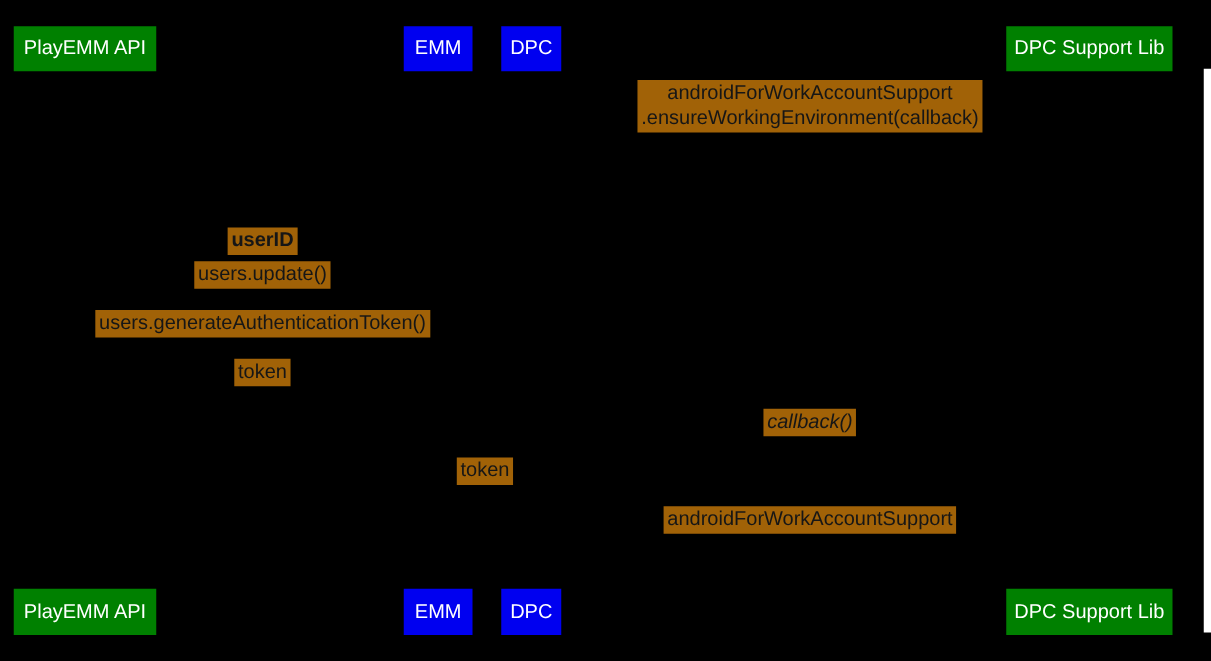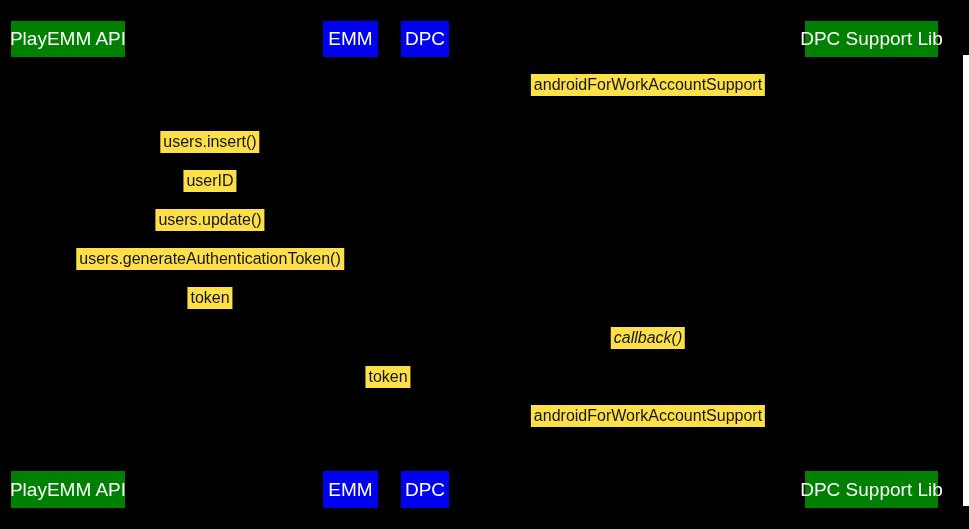--- a/index.html
+++ b/index.html
@@ -2,25 +2,25 @@
 <html><head>
 <meta charset="utf-8">
 <style>
   html,body{margin:0;padding:0;background:#000;}
   .stage{
     position:relative;width:969px;height:529px;background:#000;
     overflow:hidden;font-family:"Liberation Sans",sans-serif;
   }
   .participant{
     position:absolute;display:flex;align-items:center;justify-content:center;
-    color:#fff;font-size:19px;white-space:nowrap;
+    color:#fff;font-size:16px;white-space:nowrap;
   }
   .msg{
     position:absolute;transform:translate(-50%,-50%);
-    background:#fde047;color:#161616;font-size:16px;line-height:20px;
+    background:#a16207;color:#161616;font-size:16px;line-height:20px;
     padding:1px 3px;white-space:nowrap;text-align:center;
   }
   .msg div{white-space:nowrap;}
   .scrollbar-thumb{
     position:absolute;right:0;top:55px;width:6px;height:451px;background:#fff;
   }
 </style>
 </head>
 <body>
 
@@ -34,25 +34,25 @@
   </div>
   <div class="participant" style="left: 401px; top: 21px; width: 48px; height: 36px; background-color: rgb(0, 0, 240);">
     <span>DPC</span>
   </div>
   <div class="participant" style="left: 805px; top: 21px; width: 133px; height: 36px; background-color: rgb(0, 128, 0);">
     <span>DPC Support Lib</span>
   </div>
 
   <div class="msg" style="left:648px;top:85px;">
     <div>androidForWorkAccountSupport</div>
+    <div>.ensureWorkingEnvironment(callback)</div>
   </div>
 
-  <div class="msg" style="left:210px;top:142px;">users.insert()</div>
 
-  <div class="msg" style="left:210px;top:181px;">userID</div>
+  <div class="msg" style="left:210px;top:193px;font-weight:bold;">userID</div>
 
   <div class="msg" style="left:210px;top:220px;">users.update()</div>
 
   <div class="msg" style="left:210px;top:259px;">users.generateAuthenticationToken()</div>
 
   <div class="msg" style="left:210px;top:298px;">token</div>
 
   <div class="msg" style="left:648px;top:338px;font-style:italic;">callback()</div>
 
   <div class="msg" style="left:388px;top:377px;">token</div>

